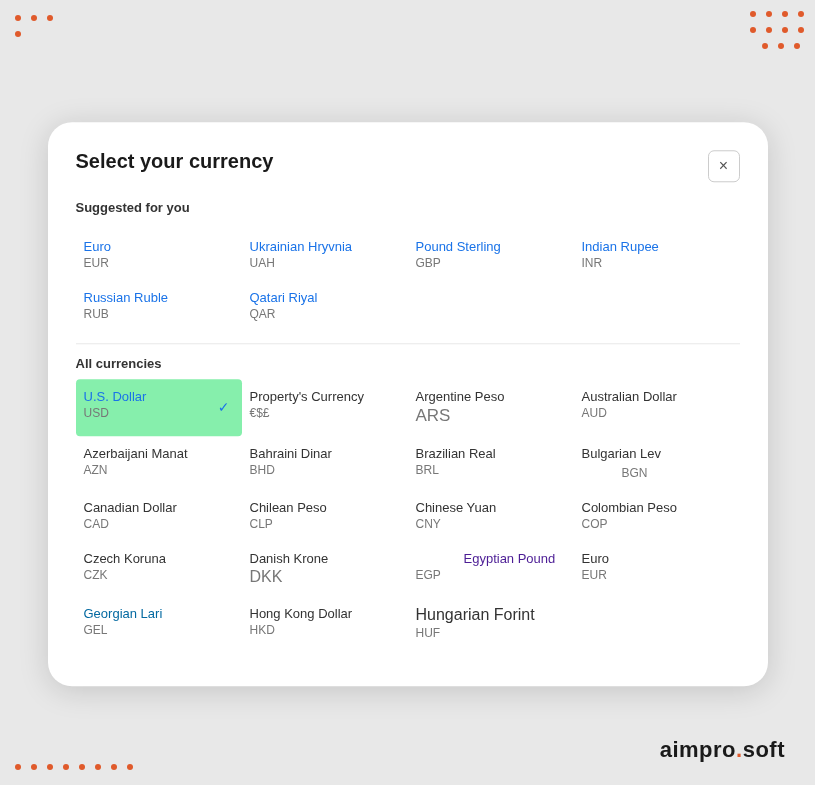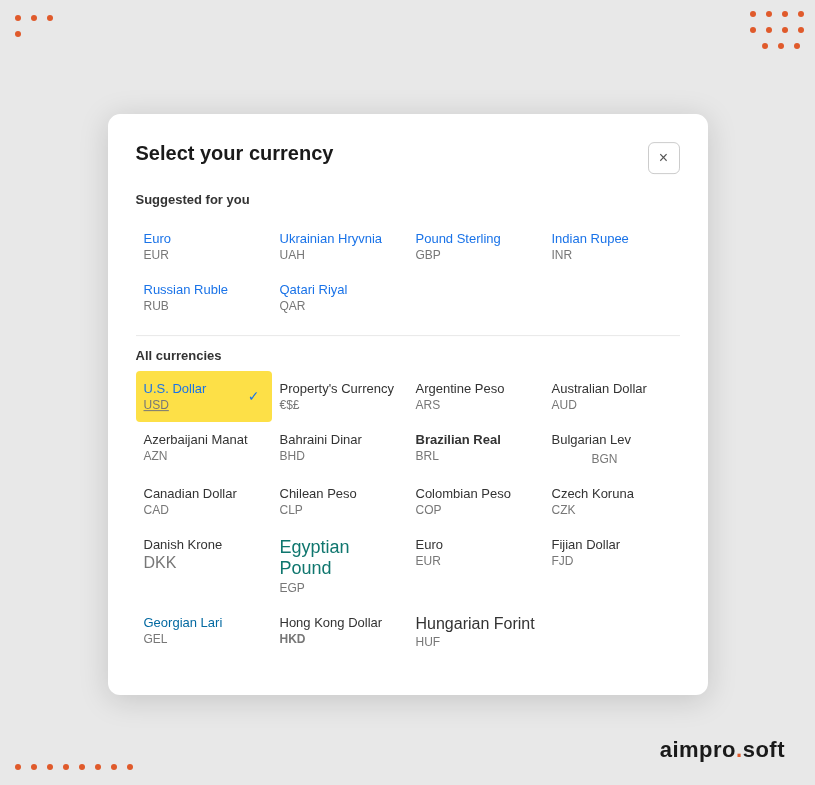--- a/index.html
+++ b/index.html
@@ -63,23 +63,23 @@
     .brand .dot-brand {
       color: #e05a2b;
     }
 
     
     .modal-wrapper {
       position: absolute;
       top: 50%;
       left: 50%;
       transform: translate(-50%, -48%);
-      width: 600px;
+      width: 720px;
       background: #ffffff;
-      border-radius: 12px;
+      border-radius: 24px;
       box-shadow: 0 4px 30px rgba(0,0,0,0.15);
       padding: 28px 28px 28px 28px;
     }
 
     .modal-header {
       display: flex;
       justify-content: space-between;
       align-items: flex-start;
       margin-bottom: 18px;
     }
@@ -120,21 +120,21 @@
     }
 
     .currency-item {
       padding: 10px 8px;
       cursor: pointer;
       border-radius: 4px;
       position: relative;
     }
 
     .currency-item.selected {
-      background: #fde047;
+      background: #86efac;
     }
 
     .currency-name {
       font-size: 13px;
       font-weight: 500;
       color: #1a73e8;
     }
 
     .currency-code {
       font-size: 12px;
@@ -254,106 +254,106 @@
     <div class="currency-code">QAR</div>
   </div>
     </div>
 
   <hr class="divider">
 
   <div class="all-currencies-label">All currencies</div>
   <div class="currency-grid" id="all-currencies-grid">
       <div class="currency-item selected">
     <div style="font-size:13px;font-weight:500;color:#1a73e8;">U.S. Dollar</div>
-    <div style="font-size:12px;color:#777;margin-top:2px;text-decoration:underline;">USD</div>
+    <div style="font-size:12px;color:#777;margin-top:2px;">USD</div>
     <span class="check-icon">✓</span>
   </div>
       <div class="currency-item">
     <div style="font-size:13px;font-weight:500;color:#333;">Property's Currency</div>
     <div style="font-size:12px;color:#777;margin-top:2px;">€$£</div>
 
   </div>
       <div class="currency-item">
     <div style="font-size:13px;font-weight:500;color:#333;">Argentine Peso</div>
-    <div style="font-size:12px;color:#777;margin-top:2px;">ARS</div>
+    <div style="font-size:17px;color:#777;margin-top:2px;">ARS</div>
 
   </div>
       <div class="currency-item">
     <div style="font-size:13px;font-weight:500;color:#333;">Australian Dollar</div>
     <div style="font-size:12px;color:#777;margin-top:2px;">AUD</div>
 
   </div>
       <div class="currency-item">
     <div style="font-size:13px;font-weight:500;color:#333;">Azerbaijani Manat</div>
     <div style="font-size:12px;color:#777;margin-top:2px;">AZN</div>
 
   </div>
       <div class="currency-item">
     <div style="font-size:13px;font-weight:500;color:#333;">Bahraini Dinar</div>
     <div style="font-size:12px;color:#777;margin-top:2px;">BHD</div>
 
   </div>
       <div class="currency-item">
-    <div style="font-size:13px;font-weight:700;color:#333;">Brazilian Real</div>
+    <div style="font-size:13px;font-weight:400;color:#333;">Brazilian Real</div>
     <div style="font-size:12px;color:#777;margin-top:2px;">BRL</div>
 
   </div>
       <div class="currency-item">
     <div style="font-size:13px;font-weight:500;color:#333;">Bulgarian Lev</div>
     <div style="font-size:12px;color:#777;margin-top:5px;padding-left:40px;">BGN</div>
 
   </div>
       <div class="currency-item">
     <div style="font-size:13px;font-weight:500;color:#333;">Canadian Dollar</div>
     <div style="font-size:12px;color:#777;margin-top:2px;">CAD</div>
 
   </div>
       <div class="currency-item">
     <div style="font-size:13px;font-weight:500;color:#333;">Chilean Peso</div>
     <div style="font-size:12px;color:#777;margin-top:2px;">CLP</div>
 
   </div>
       <div class="currency-item">
+    <div style="font-size:13px;font-weight:500;color:#333;">Chinese Yuan</div>
+    <div style="font-size:12px;color:#777;margin-top:2px;">CNY</div>
+
+  </div>
+      <div class="currency-item">
     <div style="font-size:13px;font-weight:500;color:#333;">Colombian Peso</div>
     <div style="font-size:12px;color:#777;margin-top:2px;">COP</div>
 
   </div>
       <div class="currency-item">
     <div style="font-size:13px;font-weight:500;color:#333;">Czech Koruna</div>
     <div style="font-size:12px;color:#777;margin-top:2px;">CZK</div>
 
   </div>
       <div class="currency-item">
     <div style="font-size:13px;font-weight:500;color:#333;">Danish Krone</div>
     <div style="font-size:16px;color:#777;margin-top:2px;">DKK</div>
 
   </div>
       <div class="currency-item">
-    <div style="font-size:18px;font-weight:500;color:#0f766e;">Egyptian Pound</div>
+    <div style="font-size:13px;font-weight:500;color:#4c1d95;margin-left:48px;">Egyptian Pound</div>
     <div style="font-size:12px;color:#777;margin-top:2px;">EGP</div>
 
   </div>
       <div class="currency-item">
     <div style="font-size:13px;font-weight:500;color:#333;">Euro</div>
     <div style="font-size:12px;color:#777;margin-top:2px;">EUR</div>
 
   </div>
       <div class="currency-item">
-    <div style="font-size:13px;font-weight:500;color:#333;">Fijian Dollar</div>
-    <div style="font-size:12px;color:#777;margin-top:2px;">FJD</div>
-
-  </div>
-      <div class="currency-item">
     <div style="font-size:13px;font-weight:400;color:#0369a1;">Georgian Lari</div>
     <div style="font-size:12px;color:#777;margin-top:2px;">GEL</div>
 
   </div>
       <div class="currency-item">
     <div style="font-size:13px;font-weight:500;color:#333;">Hong Kong Dollar</div>
-    <div style="font-size:12px;color:#777;margin-top:2px;font-weight:bold;">HKD</div>
+    <div style="font-size:12px;color:#777;margin-top:2px;">HKD</div>
 
   </div>
       <div class="currency-item">
     <div style="font-size:16px;font-weight:500;color:#333;">Hungarian Forint</div>
     <div style="font-size:12px;color:#777;margin-top:2px;">HUF</div>
 
   </div>
     </div>
 </div>
 

